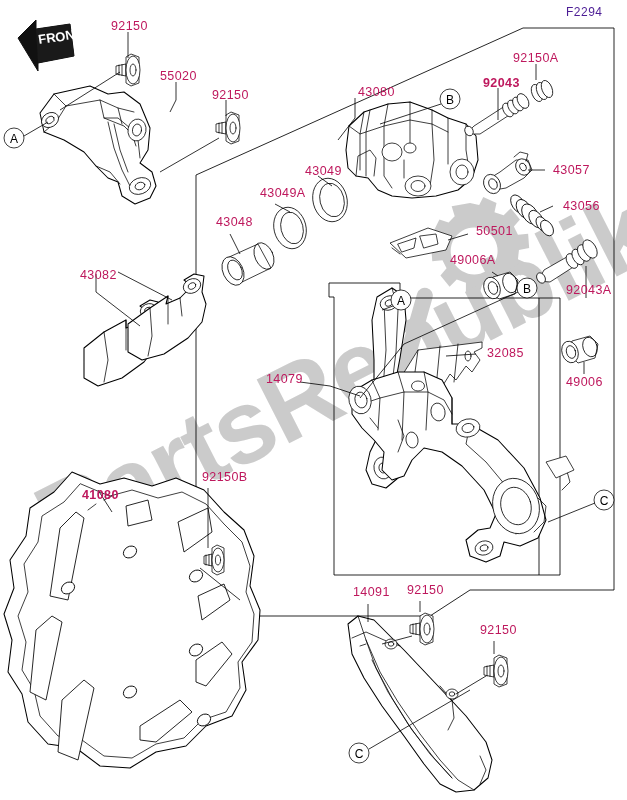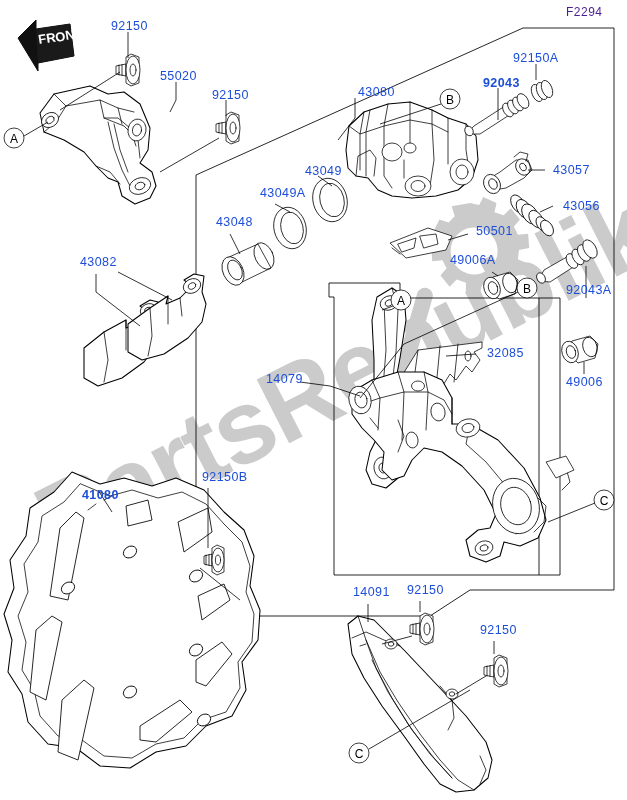--- a/index.html
+++ b/index.html
@@ -1,20 +1,20 @@
 <!DOCTYPE html>
 <html><head>
 <meta charset="utf-8">
 <style>
   html,body{margin:0;padding:0;background:#ffffff;}
   body{width:627px;height:800px;position:relative;overflow:hidden;
        font-family:"Liberation Sans",sans-serif;color:#000;}
   #sheet{position:absolute;inset:0;width:627px;height:800px;}
   .lbl{position:absolute;font-size:12.5px;letter-spacing:.4px;white-space:nowrap;
-       font-family:"Liberation Sans",sans-serif;color:#1d4ed8;}
+       font-family:"Liberation Sans",sans-serif;color:#be185d;}
   .fig{position:absolute;font-size:12px;letter-spacing:.5px;color:#4c1d95;}
   .wm{position:absolute;pointer-events:none;}
   svg{overflow:visible;}
 </style>
 </head>
 <body>
 
 <svg id="sheet" viewBox="0 0 627 800" xmlns="http://www.w3.org/2000/svg">
 
   <defs>
@@ -433,18 +433,18 @@
 <div class="lbl" style="left:563px;top:199px;">43056</div>
 <div class="lbl" style="left:305px;top:164px;">43049</div>
 <div class="lbl" style="left:260px;top:186px;">43049A</div>
 <div class="lbl" style="left:216px;top:215px;">43048</div>
 <div class="lbl" style="left:476px;top:224px;">50501</div>
 <div class="lbl" style="left:450px;top:253px;">49006A</div>
 <div class="lbl" style="left:566px;top:283px;">92043A</div>
 <div class="lbl" style="left:566px;top:375px;">49006</div>
 <div class="lbl" style="left:487px;top:346px;">32085</div>
 <div class="lbl" style="left:266px;top:372px;">14079</div>
-<div class="lbl" style="left:80px;top:255px;">43082</div>
+<div class="lbl" style="left:80px;top:268px;">43082</div>
 <div class="lbl" style="left:82px;top:488px;font-weight:bold;">41080</div>
 <div class="lbl" style="left:202px;top:470px;">92150B</div>
 <div class="lbl" style="left:353px;top:585px;">14091</div>
 <div class="lbl" style="left:407px;top:583px;">92150</div>
 <div class="lbl" style="left:480px;top:623px;">92150</div>
 
 </body></html>

